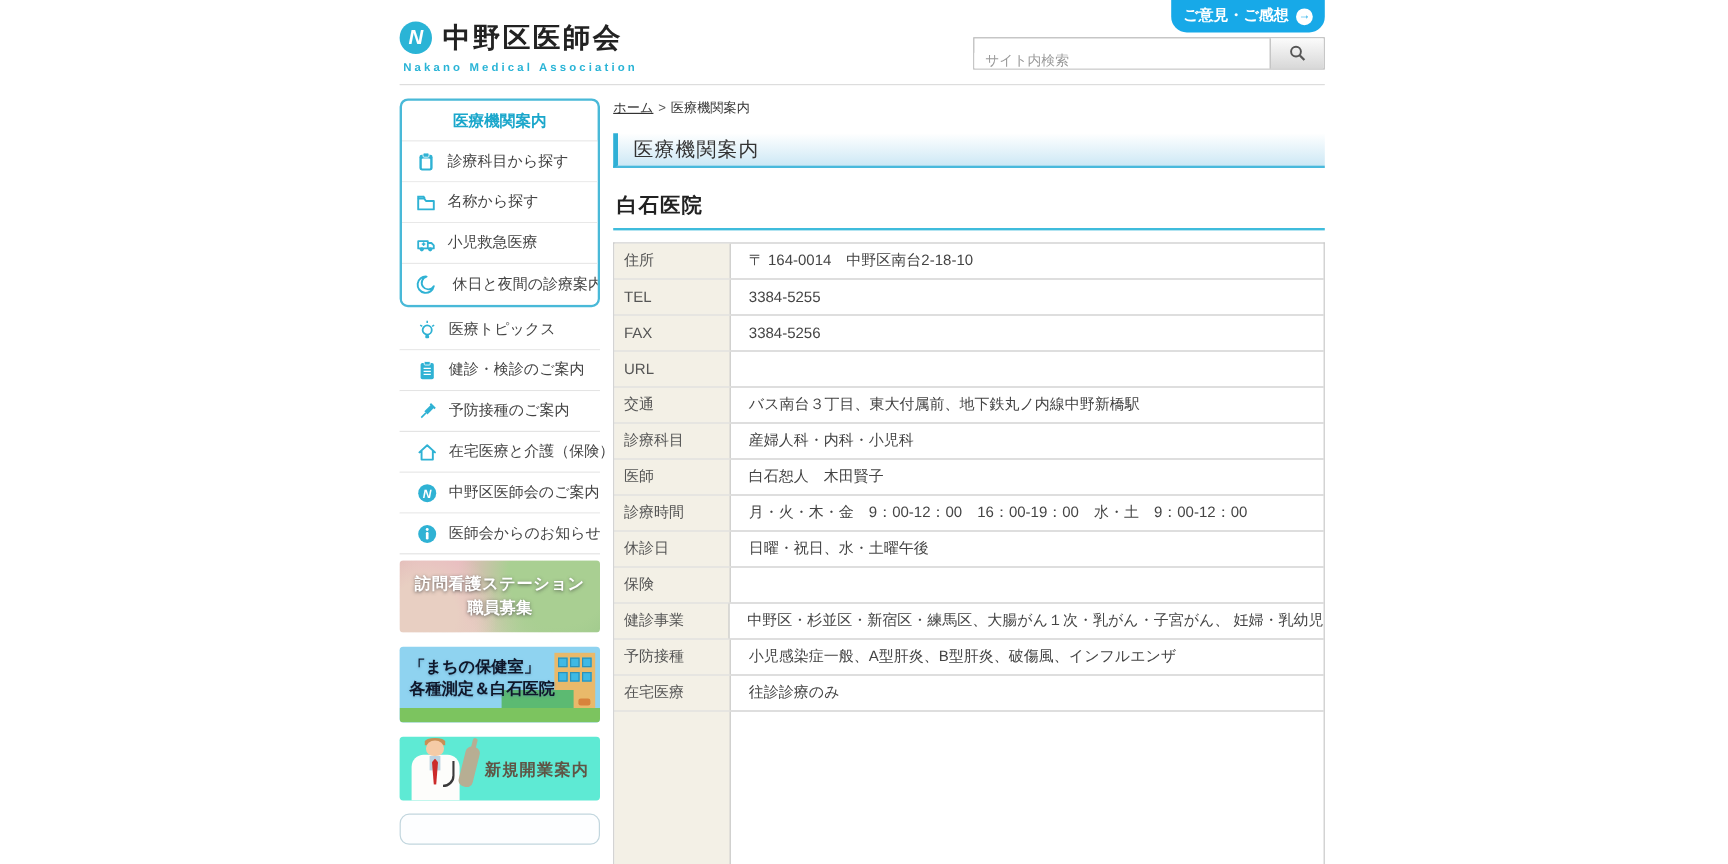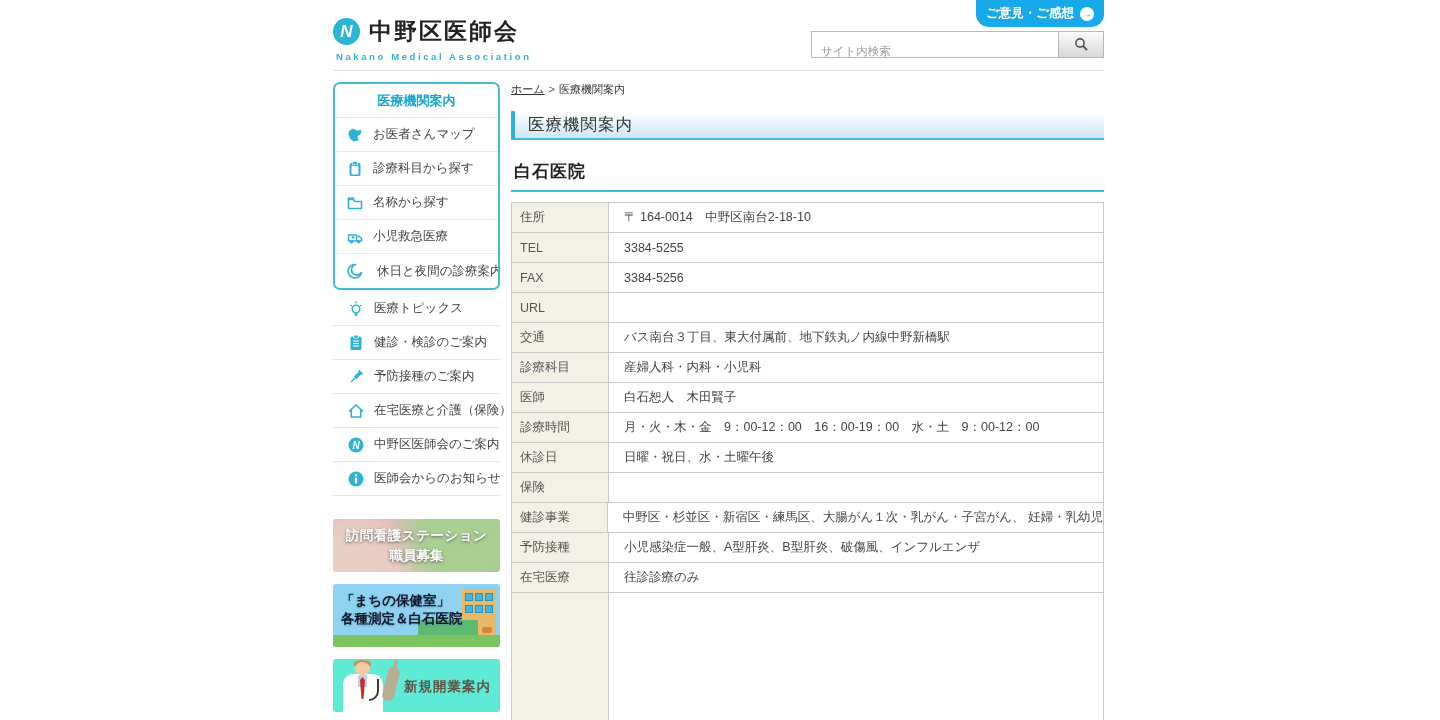--- a/index.html
+++ b/index.html
@@ -41,21 +41,21 @@
     padding:8px 0 7px; border-bottom:1px solid #e3e3e3; cursor:pointer; }
   .menu-item { display:flex; align-items:center; gap:8px; padding-left:10px; height:34px;
     font-size:12.5px; color:#444; border-bottom:1px solid #e8e8e8; cursor:pointer; background:#fff; }
   .menu-box .menu-item:last-child { border-bottom:none;gap:12px; }
   .menu-list { margin-top:2px; }
   .menu-list .menu-item { padding-left:13px; height:34px; border-bottom:1px solid #e4e4e4; }
   .mi-icon { width:20px; flex:0 0 20px; display:flex; align-items:center; justify-content:center; }
   .mi-label { white-space:nowrap; }
 
   .banner { position:relative; width:167px; border-radius:3px; overflow:hidden; cursor:pointer; }
-  .banner-1 { height:53px; margin-top:23px;
+  .banner-1 { height:60px; margin-top:5px;
     background:
       radial-gradient(circle at 12% 75%, #e8cfc2 0 18%, transparent 40%),
       radial-gradient(circle at 80% 20%, #a9cf92 0 30%, transparent 60%),
       radial-gradient(circle at 30% 10%, #e9b8c0 0 25%, transparent 55%),
       linear-gradient(115deg,#d9b3ac,#e4d6c3 45%,#a8cc94 75%,#96c487); }
   .banner-1 .b-text { position:absolute; inset:0; display:flex; flex-direction:column;
     align-items:center; justify-content:center; color:#fff; font-weight:bold;
     text-shadow:0 1px 3px rgba(60,60,60,.75); }
   .banner-1 .l1 { font-size:13.5px; letter-spacing:.5px; }
   .banner-1 .l2 { font-size:13.5px; margin-top:2px; }
@@ -136,28 +136,20 @@
 
     <div class="header-divider"></div>
 
     <div class="sidebar">
       <div class="menu-box">
         <div class="menu-box-title">医療機関案内</div>
 
         <div class="menu-item">
           <span class="mi-icon">
             <svg width="18" height="18" viewBox="0 0 18 18">
-                <path d="M3,5 L7,2.5 L11,4.5 L15.5,4 L14.5,8.5 L11.5,10 L12.5,14.5 L7.5,15.5 L4,12.5 L2.5,8.5 Z" fill="#2fb2d4"></path>
-              </svg>
-          </span>
-          <span class="mi-label">お医者さんマップ</span>
-        </div>
-        <div class="menu-item">
-          <span class="mi-icon">
-            <svg width="18" height="18" viewBox="0 0 18 18">
                 <rect x="3.5" y="3" width="11" height="13" rx="2" fill="#2fb2d4"></rect>
                 <rect x="5.5" y="6" width="7" height="8.5" rx="1" fill="#fff"></rect>
                 <rect x="6.5" y="1.5" width="5" height="3.5" rx="1" fill="#2fb2d4" stroke="#fff" stroke-width="0.7"></rect>
               </svg>
           </span>
           <span class="mi-label">診療科目から探す</span>
         </div>
         <div class="menu-item">
           <span class="mi-icon">
             <svg width="18" height="18" viewBox="0 0 18 18">

